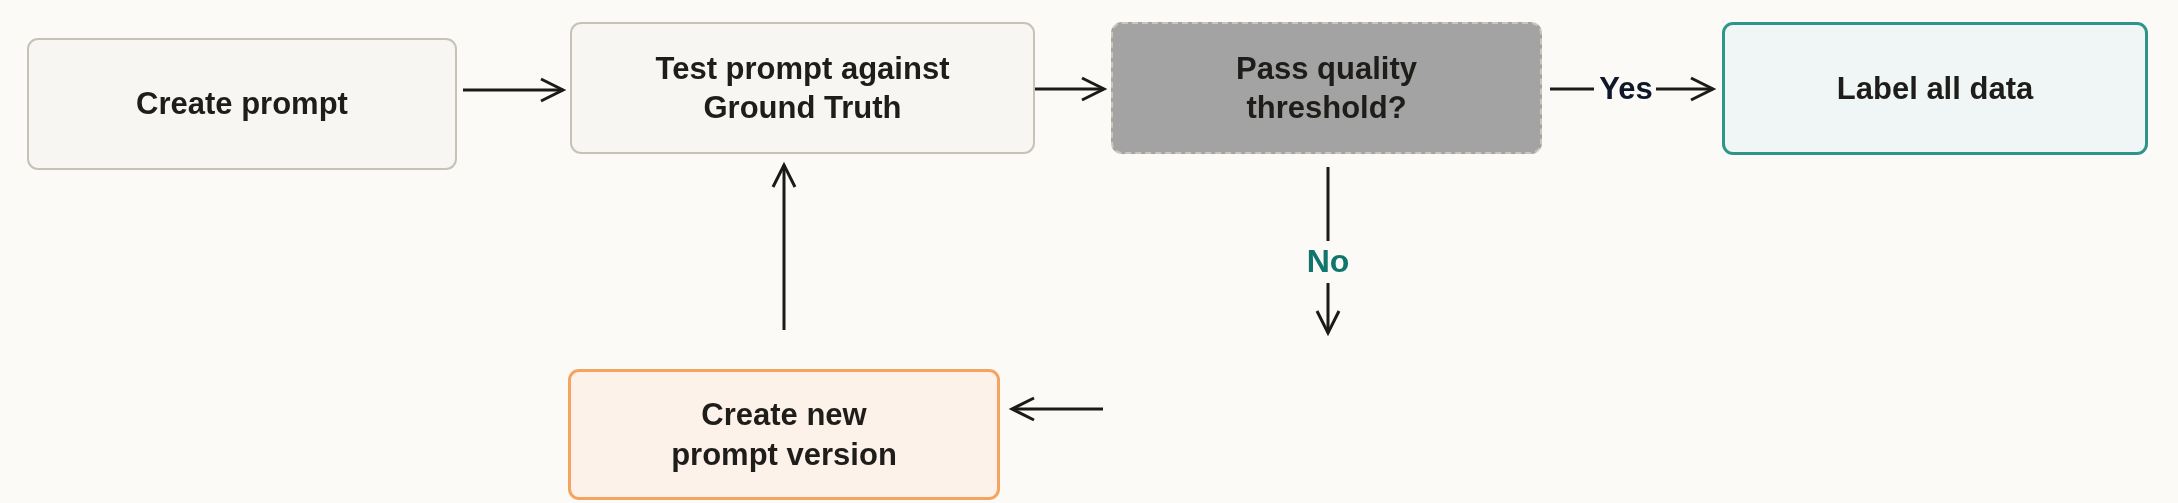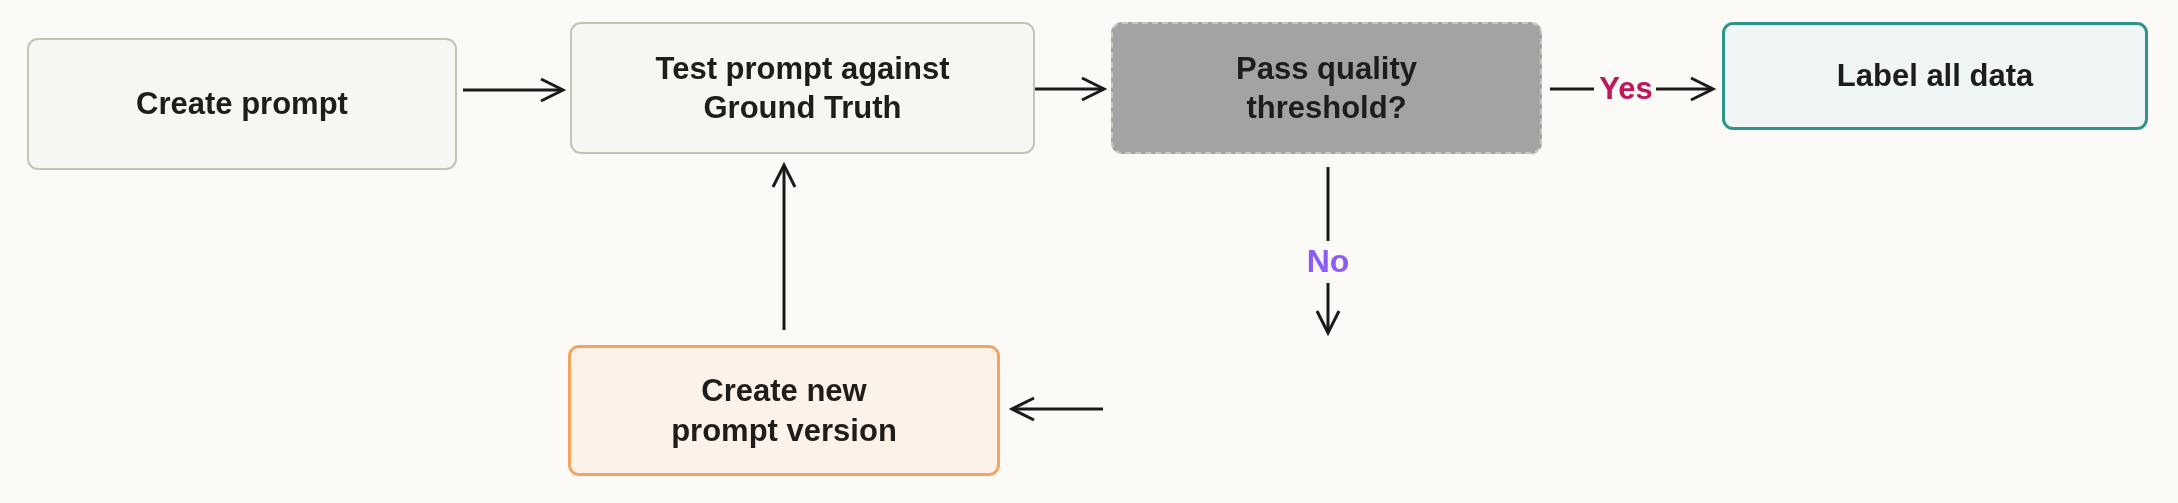--- a/index.html
+++ b/index.html
@@ -38,26 +38,27 @@
     background: #a3a3a3;
     border: 2px dashed #ccc6ba;
   }
   .node--teal {
     background: #eff6f5;
     border: 3px solid #2f948a;
   }
   .node--orange {
     background: #fdf2ea;
     border: 3px solid #f5a45f;
+    margin-top: 24px;
   }
   
   .n-create-prompt   { left: 27px;   top: 22px;  width: 430px; height: 132px; margin-top: 16px; }
   .n-test-prompt     { left: 570px;  top: 22px;  width: 465px; height: 132px; }
   .n-quality-check   { left: 1111px; top: 22px;  width: 431px; height: 132px; }
-  .n-label-all-data  { left: 1722px; top: 22px;  width: 426px; height: 108px; }
+  .n-label-all-data  { left: 1722px; top: 22px;  width: 426px; height: 133px; }
   .n-new-version     { left: 568px;  top: 345px; width: 432px; height: 131px; }
   .n-review-labels   { left: 1111px; top: 345px; width: 432px; height: 130px; }
 
   .arrow-layer {
     position: absolute;
     left: 0; top: 0;
     width: 2178px;
     height: 503px;
     pointer-events: none;
   }
@@ -68,27 +69,27 @@
   }
   .edge-label {
     position: absolute;
     font-weight: 700;
     text-align: center;
   }
   .edge-label--yes {
     left: 1594px; top: 71px;
     width: 64px;
     font-size: 31px;
-    color: #be185d;
+    color: #0f172a;
   }
   .edge-label--no {
     left: 1296px; top: 243px;
     width: 64px;
     font-size: 32px;
-    color: #8b5cf6;
+    color: #0f766e;
   }
 </style>
 </head>
 <body>
 
 <div class="canvas">
 
   <svg class="arrow-layer" viewBox="0 0 2178 503" xmlns="http://www.w3.org/2000/svg">
     <g>
       <line x1="463" y1="90" x2="563" y2="90"></line>

